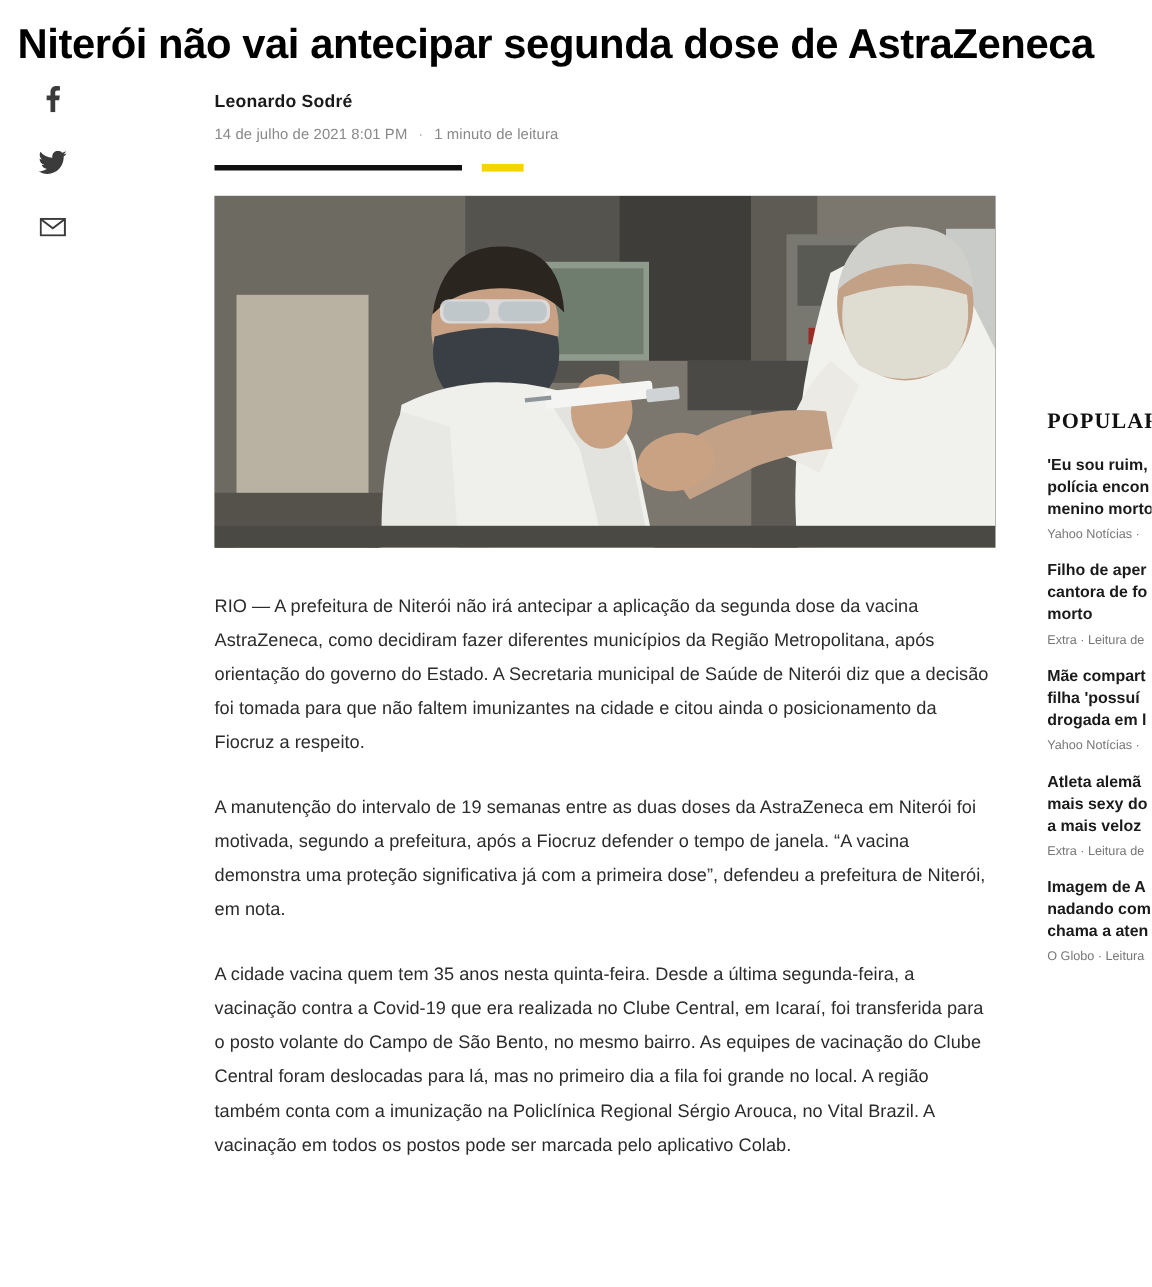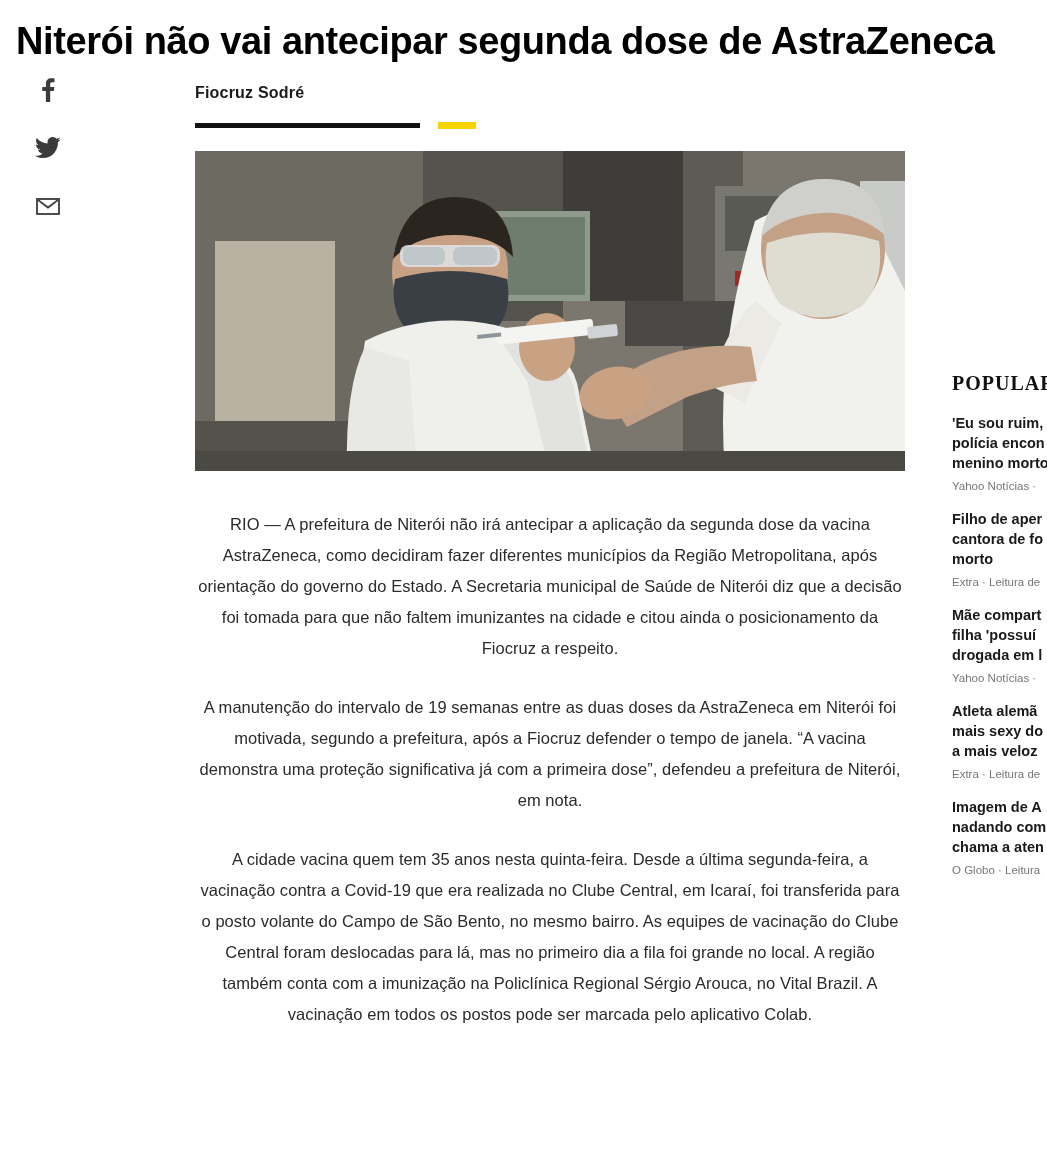--- a/index.html
+++ b/index.html
@@ -88,21 +88,21 @@
     position: relative;
     margin-top: 22px;
     width: 710px;
     height: 320px;
     overflow: hidden;
     background: #6e6a63;
   }
   .photo svg { position: absolute; inset: 0; }
 
   
-  .body-text { margin-top: 38px; text-align: center; }
+  .body-text { margin-top: 38px; }
   .body-text p {
     margin: 0 0 28px 0;
     font-size: 16.5px;
     line-height: 31px;
     color: #2b2b2b;
     letter-spacing: 0.05px;
   }
 
   
   .popular {
@@ -158,21 +158,26 @@
     </div>
     <div class="share-icon">
       <svg width="24" height="17" viewBox="0 0 24 17" fill="none" stroke="currentColor" stroke-width="1.8">
         <rect x="1" y="1" width="22" height="15"></rect>
         <path d="M1.5 1.6 L12 9.5 L22.5 1.6"></path>
       </svg>
     </div>
   </div>
 
   <div class="article">
-    <div class="byline">Fiocruz Sodré</div>
+    <div class="byline">Leonardo Sodré</div>
+    <div class="meta">
+      <span>14 de julho de 2021 8:01 PM</span>
+      <span class="sep">·</span>
+      <span>1 minuto de leitura</span>
+    </div>
 
     <div class="rule-wrap">
       <div class="rule-black"></div>
       <div class="rule-yellow"></div>
     </div>
 
     <div class="photo">
       <svg width="710" height="320" viewBox="0 0 710 320" preserveAspectRatio="none">
 
         <rect x="0" y="0" width="710" height="320" fill="#7b776e"></rect>

